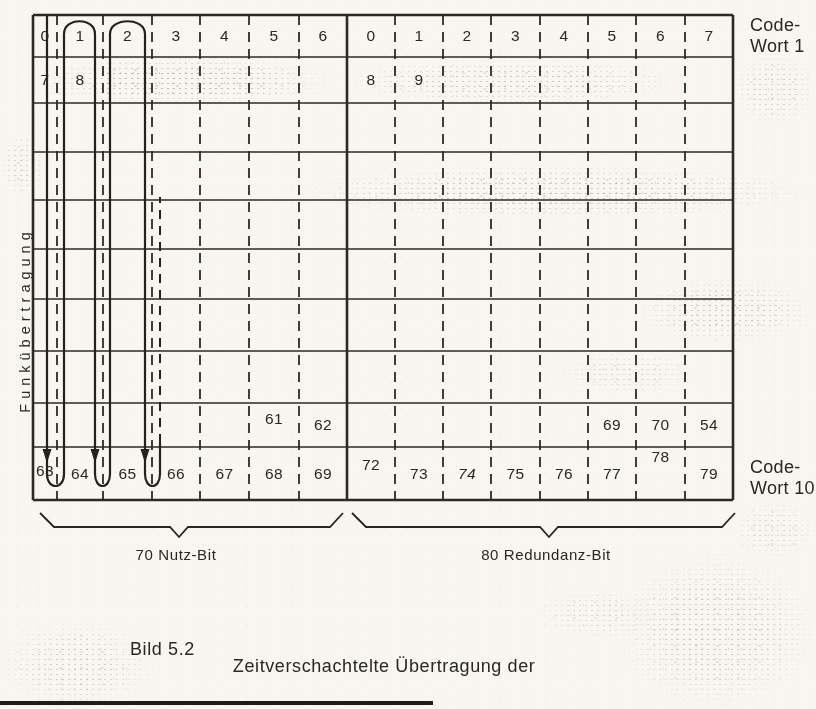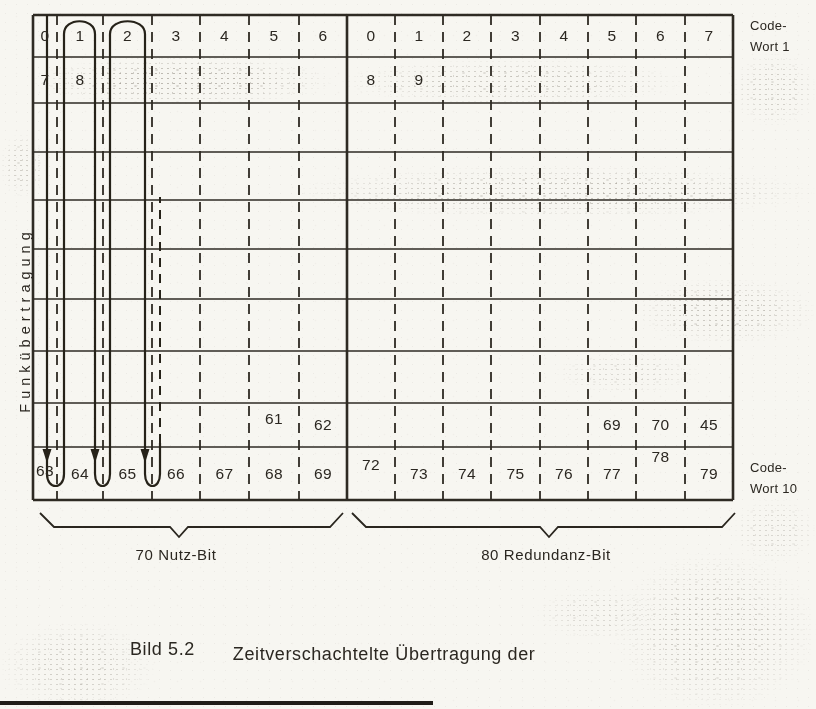--- a/index.html
+++ b/index.html
@@ -5,32 +5,32 @@
   html,body{margin:0;padding:0;background:#e8e6e1;}
   .page{position:relative;width:816px;height:709px;background:#f7f6f1;overflow:hidden;
         font-family:"Liberation Sans",sans-serif;color:#2b2721;}
   .page::before{content:"";position:absolute;inset:0;z-index:4;pointer-events:none;opacity:.13;
         background-image:radial-gradient(circle,rgba(90,80,65,.5) .6px,transparent 1px),
                          radial-gradient(circle,rgba(90,80,65,.3) .7px,transparent 1.1px);
         background-size:11px 9px,23px 19px;background-position:0 0,5px 7px;}
   #diagram-svg{position:absolute;left:0;top:0;z-index:1;}
   .cell{position:absolute;display:flex;align-items:center;justify-content:center;
         font-size:15.5px;letter-spacing:.5px;z-index:2;}
-  .codeword{position:absolute;left:750px;font-size:13px;line-height:21px;
+  .codeword{position:absolute;left:750px;font-size:18px;line-height:21px;
         letter-spacing:.3px;white-space:nowrap;z-index:2;}
   .cw-top{top:15px;} .cw-bottom{top:457px;}
   .codeword span{display:block;}
   .vlabel{position:absolute;left:25px;top:320px;transform:translate(-50%,-50%) rotate(-90deg);
         font-size:14.5px;letter-spacing:5px;white-space:nowrap;z-index:2;}
   .brace-label{position:absolute;top:546px;transform:translateX(-50%);font-size:15px;
         letter-spacing:.6px;white-space:nowrap;z-index:2;}
   #nutz-label{left:176px;} #red-label{left:546px;}
   .caption{position:absolute;left:130px;top:639px;display:flex;gap:38px;font-size:18px;
         letter-spacing:.6px;z-index:2;}
-  .caption .cap-lines{line-height:31px;}
+  .caption .cap-lines{line-height:31px;margin-top:12px;}
   .caption .cap-lines span{display:block;}
   .page-rule{position:absolute;left:0;top:701px;width:433px;height:4px;background:#201d18;z-index:2;}
   .speckle{position:absolute;z-index:3;pointer-events:none;
         background-image:radial-gradient(circle,rgba(75,66,52,.55) .7px,transparent 1px),
                          radial-gradient(circle,rgba(75,66,52,.4) .6px,transparent .95px),
                          radial-gradient(circle,rgba(75,66,52,.3) 1px,transparent 1.35px);
         background-size:6px 5px,13px 10px,21px 16px;background-position:0 0,3px 2px,8px 6px;
         -webkit-mask-image:radial-gradient(ellipse at center,#000 30%,transparent 72%);
         mask-image:radial-gradient(ellipse at center,#000 30%,transparent 72%);}
 </style>
@@ -106,24 +106,24 @@
       <div class="cell" style="left: 443px; width: 48px; top: 15px; height: 42px;">2</div>
       <div class="cell" style="left: 491px; width: 49px; top: 15px; height: 42px;">3</div>
       <div class="cell" style="left: 540px; width: 48px; top: 15px; height: 42px;">4</div>
       <div class="cell" style="left: 588px; width: 48px; top: 15px; height: 42px;">5</div>
       <div class="cell" style="left: 636px; width: 49px; top: 15px; height: 42px;">6</div>
       <div class="cell" style="left: 685px; width: 48px; top: 15px; height: 42px;">7</div>
       <div class="cell" style="left: 347px; width: 48px; top: 57px; height: 46px;">8</div>
       <div class="cell" style="left: 395px; width: 48px; top: 57px; height: 46px;">9</div>
       <div class="cell" style="left: 588px; width: 48px; top: 403px; height: 44px;">69</div>
       <div class="cell" style="left: 636px; width: 49px; top: 403px; height: 44px;">70</div>
-      <div class="cell" style="left: 685px; width: 48px; top: 403px; height: 44px;">45</div>
+      <div class="cell" style="left: 685px; width: 48px; top: 403px; height: 44px;">54</div>
       <div class="cell" style="left: 347px; width: 48px; top: 447px; height: 36px;">72</div>
       <div class="cell" style="left: 395px; width: 48px; top: 447px; height: 53px;">73</div>
-      <div class="cell" style="left: 443px; width: 48px; top: 447px; height: 53px;">74</div>
+      <div class="cell" style="left: 443px; width: 48px; top: 447px; height: 53px; font-style: italic;">74</div>
       <div class="cell" style="left: 491px; width: 49px; top: 447px; height: 53px;">75</div>
       <div class="cell" style="left: 540px; width: 48px; top: 447px; height: 53px;">76</div>
       <div class="cell" style="left: 588px; width: 48px; top: 447px; height: 53px;">77</div>
       <div class="cell" style="left: 636px; width: 49px; top: 430px; height: 53px;">78</div>
       <div class="cell" style="left: 685px; width: 48px; top: 447px; height: 53px;">79</div>
     </div>
 
   <div class="codeword cw-top">
     <span>Code-</span>
     <span>Wort 1</span>

